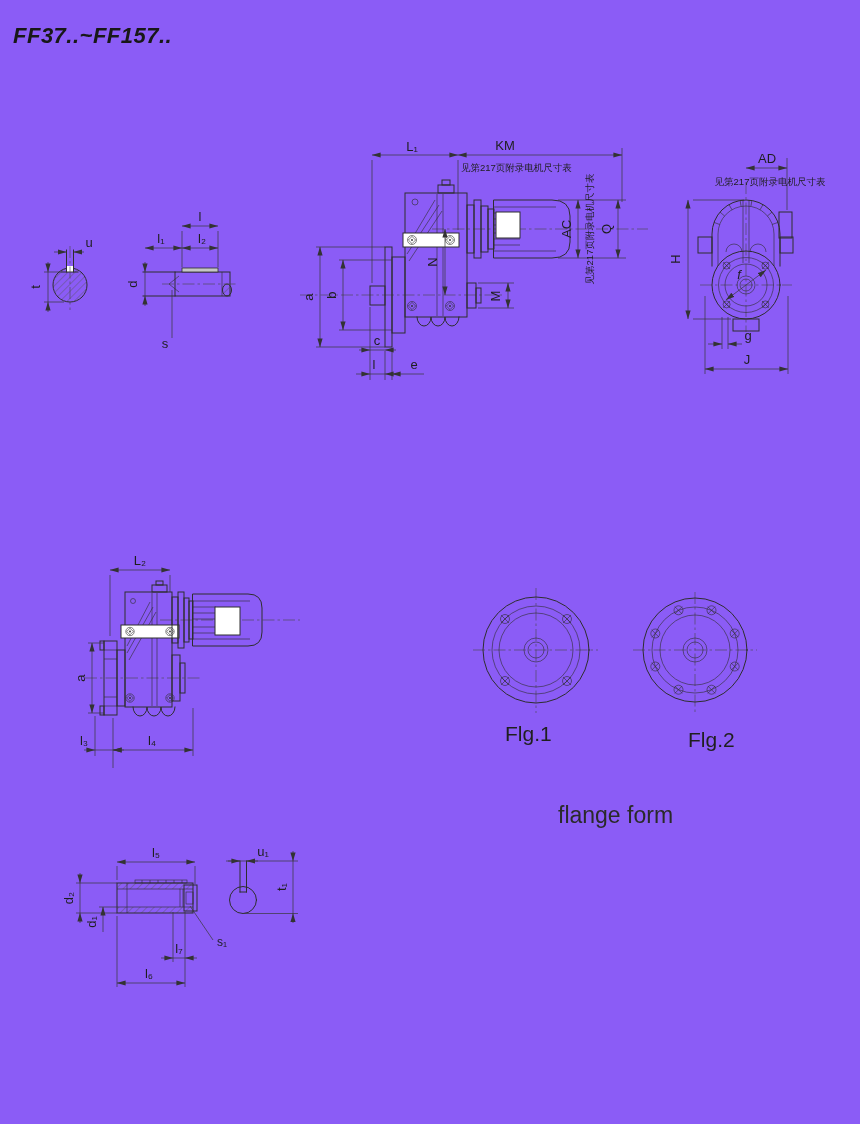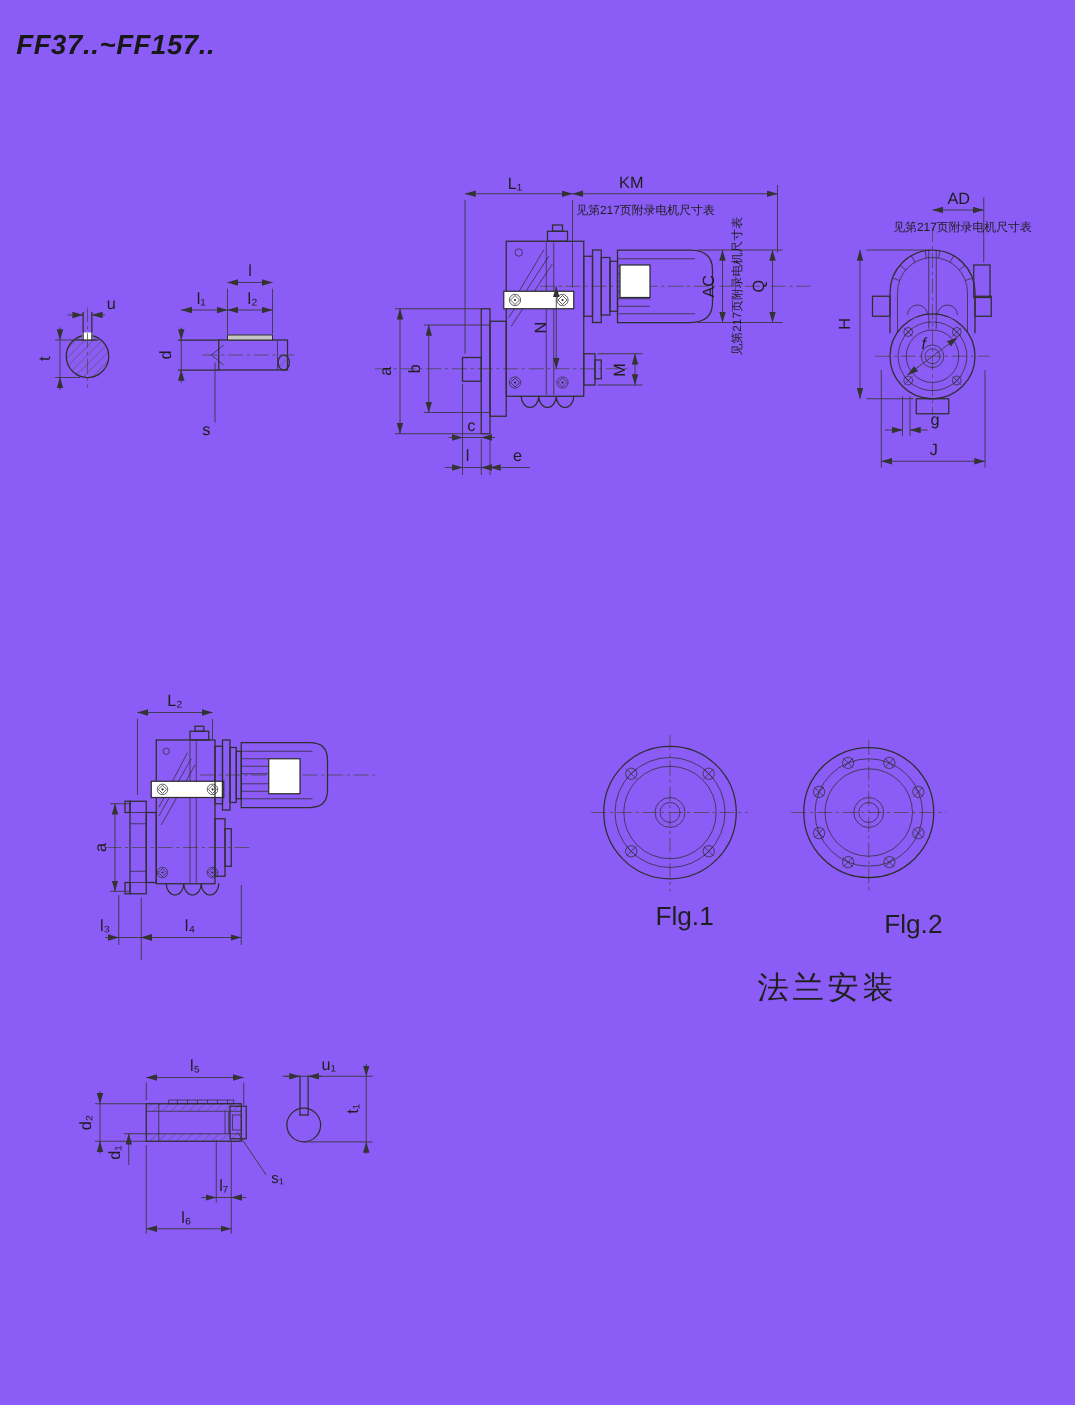--- a/index.html
+++ b/index.html
@@ -1,20 +1,20 @@
 <!DOCTYPE html>
 <html><head>
 <meta charset="utf-8">
 <style>
   html,body{margin:0;padding:0;background:#fff}
   .page{position:relative;width:860px;height:1124px;background:#8b5cf6;overflow:hidden;
         font-family:"Liberation Sans",sans-serif;color:#1e1e1e}
   .title{position:absolute;font-style:italic;font-weight:700;font-size:22px;
          letter-spacing:.5px;color:#181818;white-space:nowrap}
-  .cap{position:absolute;text-align:right;color:#1f1f1f;white-space:nowrap}
+  .cap{position:absolute;text-align:left;color:#1f1f1f;white-space:nowrap}
   .cap-fig{font-size:21px}
   .cap-cn{font-size:25px;letter-spacing:3px}
   .cap-en{font-size:23px;color:#2a2a2a}
   svg{position:absolute;left:0;top:0}
   svg text{font-family:"Liberation Sans",sans-serif;fill:#1e1e1e}
   .dt{font-size:13px}
   .dts{font-size:12px}
   .cn{font-size:9.5px}
   .it{font-style:italic}
   .ol{stroke:#2e2e2e;stroke-width:1;fill:none;stroke-linecap:square}
@@ -27,21 +27,21 @@
 </style>
 </head>
 <body>
 
 <div class="page">
 
   <div class="title" style="left:13px;top:23px">FF37..~FF157..</div>
 
   <div class="cap cap-fig" style="left:505px;top:722px;width:66px">Flg.1</div>
   <div class="cap cap-fig" style="left:688px;top:728px;width:66px">Flg.2</div>
-  <div class="cap cap-cn" style="left:558px;top:773px;width:160px">法兰安装</div>
+  <div class="cap cap-en" style="left:558px;top:802px;width:160px">flange form</div>
 
   <svg width="860" height="1124" viewBox="0 0 860 1124">
     <defs>
       <marker id="ma" markerUnits="userSpaceOnUse" markerWidth="10" markerHeight="6" refX="8.6" refY="2.6" orient="auto">
         <path d="M0,0 L8.8,2.6 L0,5.2 Z" fill="#333"></path>
       </marker>
       <marker id="ms" markerUnits="userSpaceOnUse" markerWidth="10" markerHeight="6" refX="8.6" refY="2.6" orient="auto-start-reverse">
         <path d="M0,0 L8.8,2.6 L0,5.2 Z" fill="#333"></path>
       </marker>
       <pattern id="hat" patternUnits="userSpaceOnUse" width="5" height="5" patternTransform="rotate(45)">

